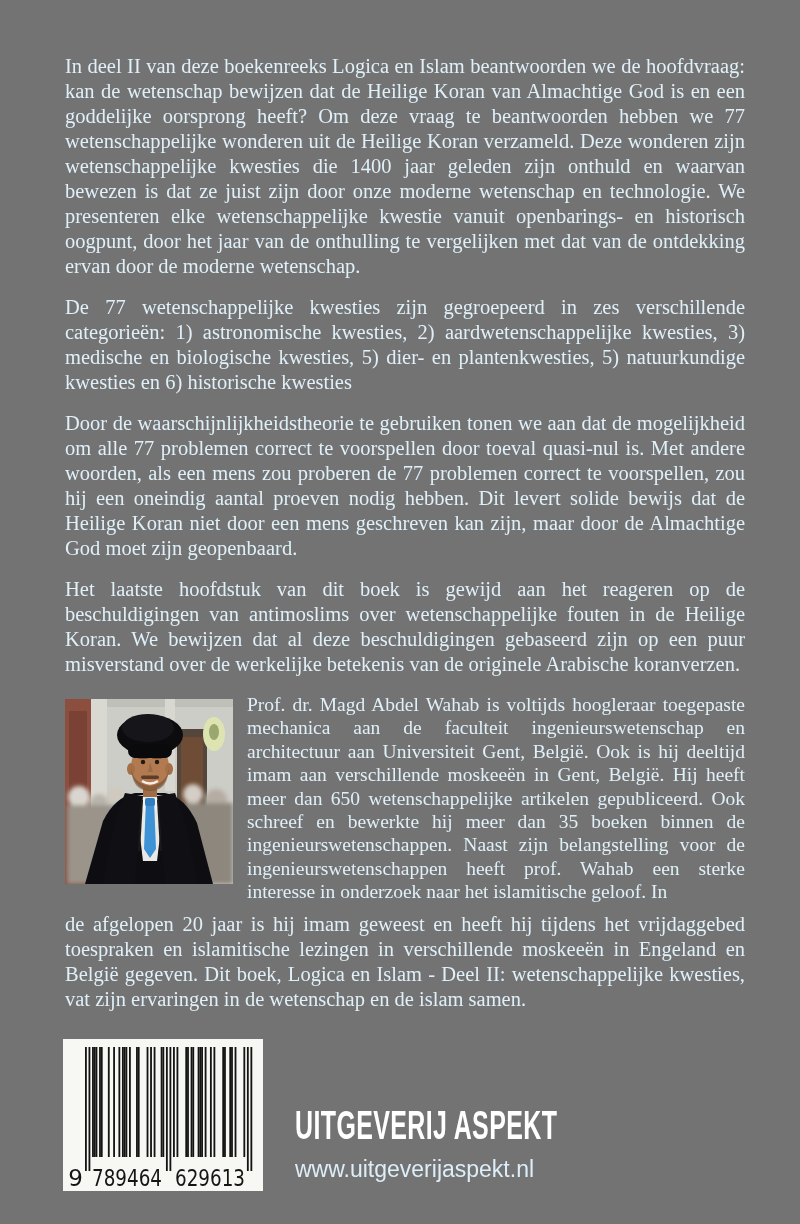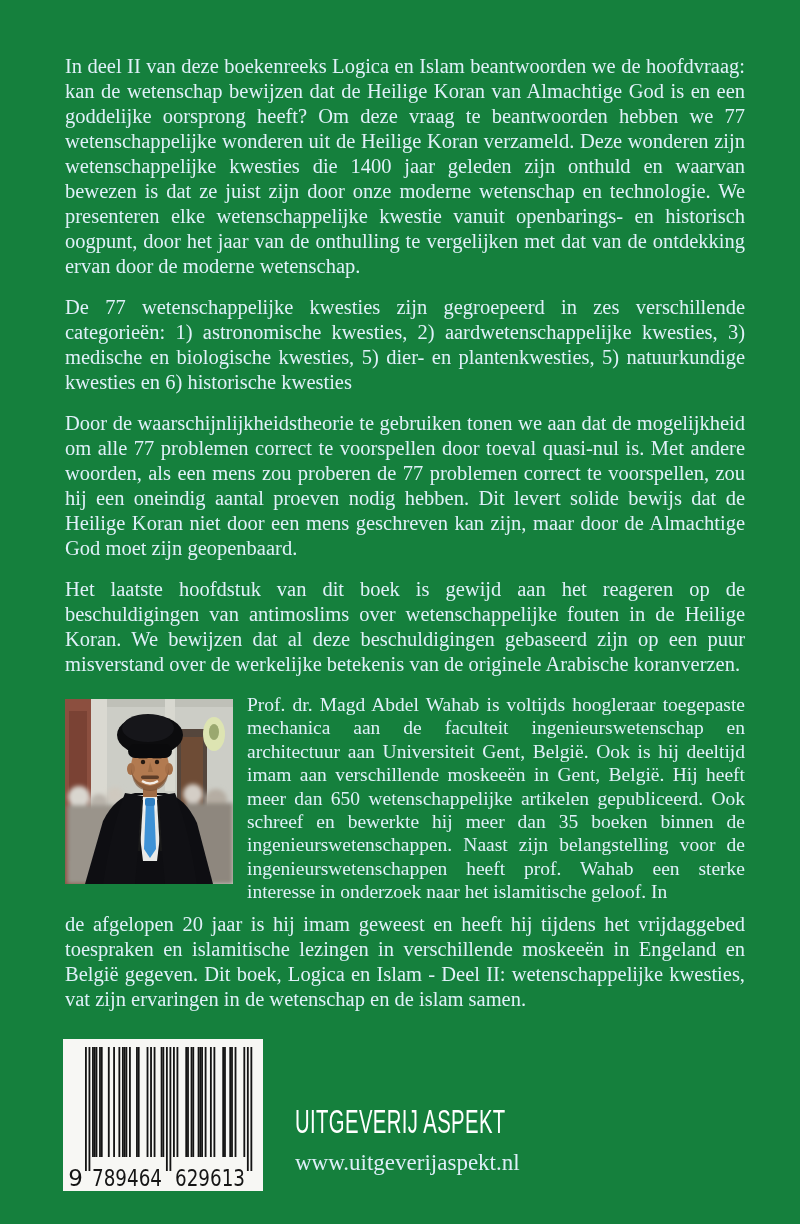--- a/index.html
+++ b/index.html
@@ -1,19 +1,19 @@
 <!DOCTYPE html>
 <html><head>
 <meta charset="utf-8">
 <style>
   html,body{margin:0;padding:0;background:#0884bc;}
   .page{
     position:relative;
     width:800px;height:1224px;
-    background:#15803d;
+    background:#737373;
     box-sizing:border-box;
     padding:54px 55px 0 65px;
     font-family:"Liberation Serif","DejaVu Serif",serif;
     color:#e0f0f9;
     overflow:hidden;
   }
   .para{
     margin:0 0 16px 0;
     font-size:20.5px;
     line-height:25px;
@@ -55,35 +55,35 @@
     background:#f7f7f4;
     margin-left:-2px;
   }
   .publisher{
     margin-left:32px;
     padding-top:68px;
   }
   .pub-name{
     color:#ffffff;
     font-family:"Liberation Sans","DejaVu Sans",sans-serif;
-    font-weight:normal;
-    font-size:26px;
+    font-weight:bold;
+    font-size:32px;
     white-space:nowrap;
   }
   .pub-name span{
     display:inline-block;
     transform:scale(0.78,1.28);
     transform-origin:left center;
     letter-spacing:0.5px;
   }
   .pub-site{
     margin-top:12px;
     color:#ddeef8;
     font-size:23px;
-    font-family:Liberation Serif, serif;
+    font-family:Liberation Sans, sans-serif;
   }
   .barcode-box svg text{
     font-family:"DejaVu Sans","Liberation Sans",sans-serif;
     font-size:23px;
     fill:#151515;
   }
 </style>
 </head>
 <body>
 

